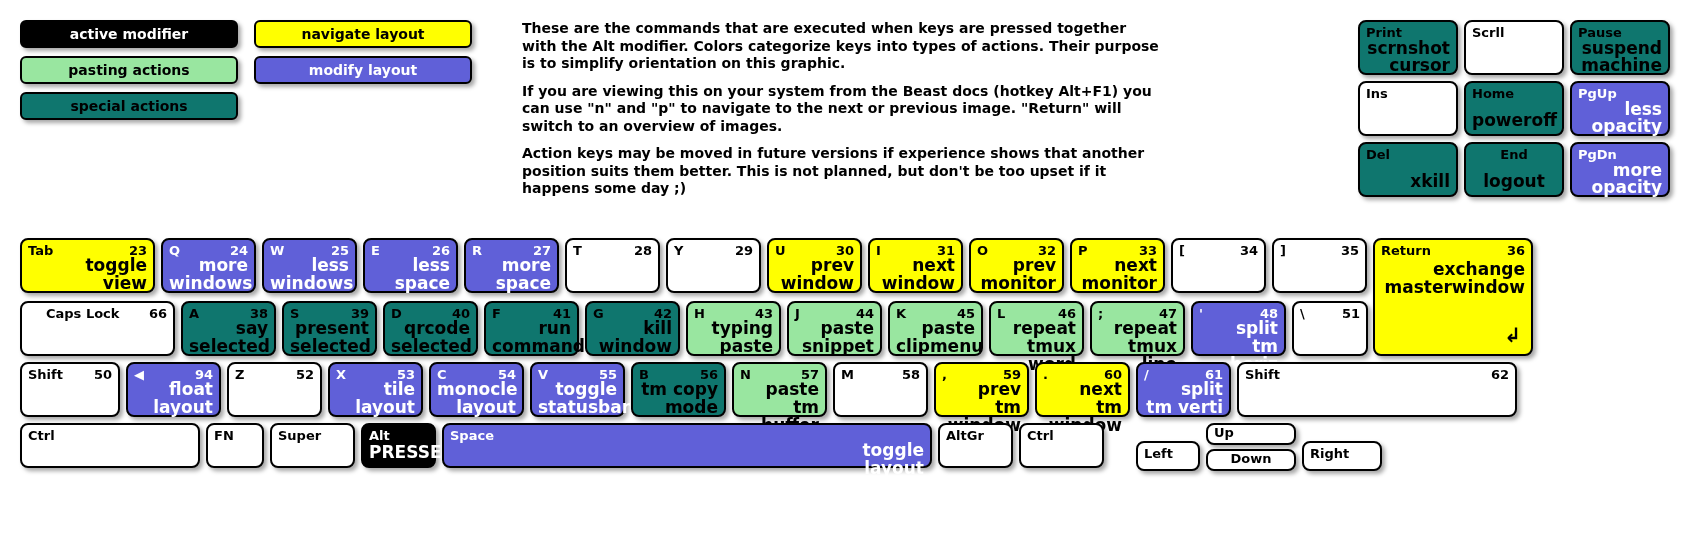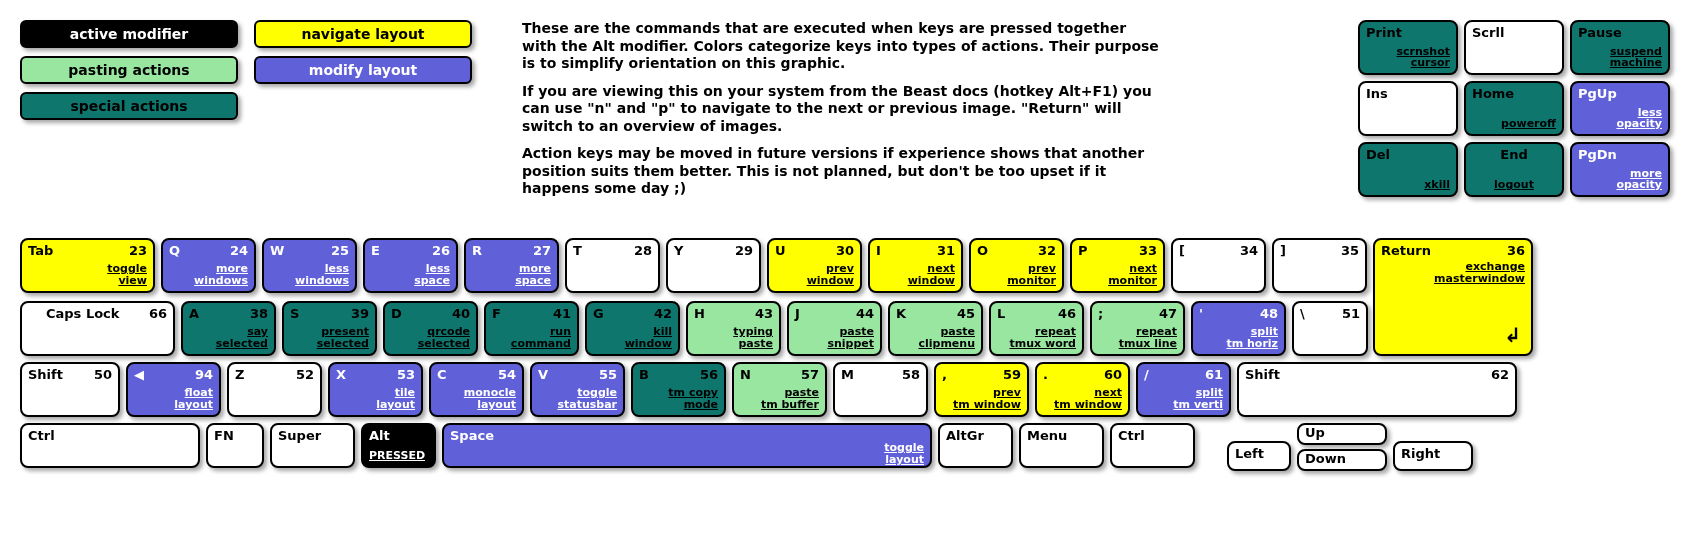--- a/index.html
+++ b/index.html
@@ -72,23 +72,22 @@
   .key .top-row {
     display: flex;
     justify-content: space-between;
     font-size: 13px;
   }
   .key .label { font-size: 13px; white-space: nowrap; }
   .key .code  { font-size: 13px; }
   .key .action {
     margin-top: auto;
     text-align: right;
-    font-size: 11px;
+    font-size: 17px;
     white-space: pre-line;
-    text-decoration: underline;
   }
   .key.tall { height: 118px; }
 
   
   .c-black  { background:#000; color:#fff; }
   .c-yellow { background:#ffff00; }
   .c-green  { background:#99e6a0; }
   .c-pink   { background:#0f766e; }
   .c-purple { background:#6060d8; color:#fff; }
   .c-white  { background:#fff; }
@@ -529,41 +528,36 @@
       <div class="action">toggle
 layout</div>
     </div>
     <div class="key c-white" style="width:75px;height:45px;">
       <div class="top-row">
           <span class="label">AltGr</span>
         </div>
     </div>
     <div class="key c-white" style="width:85px;height:45px;">
       <div class="top-row">
-          <span class="label">Menu</span>
-        </div>
-    </div>
-    <div class="key c-white" style="width:85px;height:45px;">
-      <div class="top-row">
           <span class="label">Ctrl</span>
         </div>
     </div>
     <div style="width:20px;"></div>
     <div class="key c-white" style="width:64px;height:30px;align-self:flex-end;">
       <div class="top-row">
           <span class="label">Left</span>
         </div>
     </div>
     <div style="display:flex;flex-direction:column;gap:4px;">
       <div class="key c-white" style="width:90px;height:22px;padding:1px 6px;">
         <div class="top-row">
             <span class="label">Up</span>
           </div>
       </div>
-      <div class="key c-white" style="width:90px;height:22px;padding:1px 6px;">
+      <div class="key c-white" style="width:90px;height:22px;padding:1px 6px;align-items:center;">
         <div class="top-row">
             <span class="label">Down</span>
           </div>
       </div>
     </div>
     <div class="key c-white" style="width:80px;height:30px;align-self:flex-end;">
       <div class="top-row">
           <span class="label">Right</span>
         </div>
     </div>

